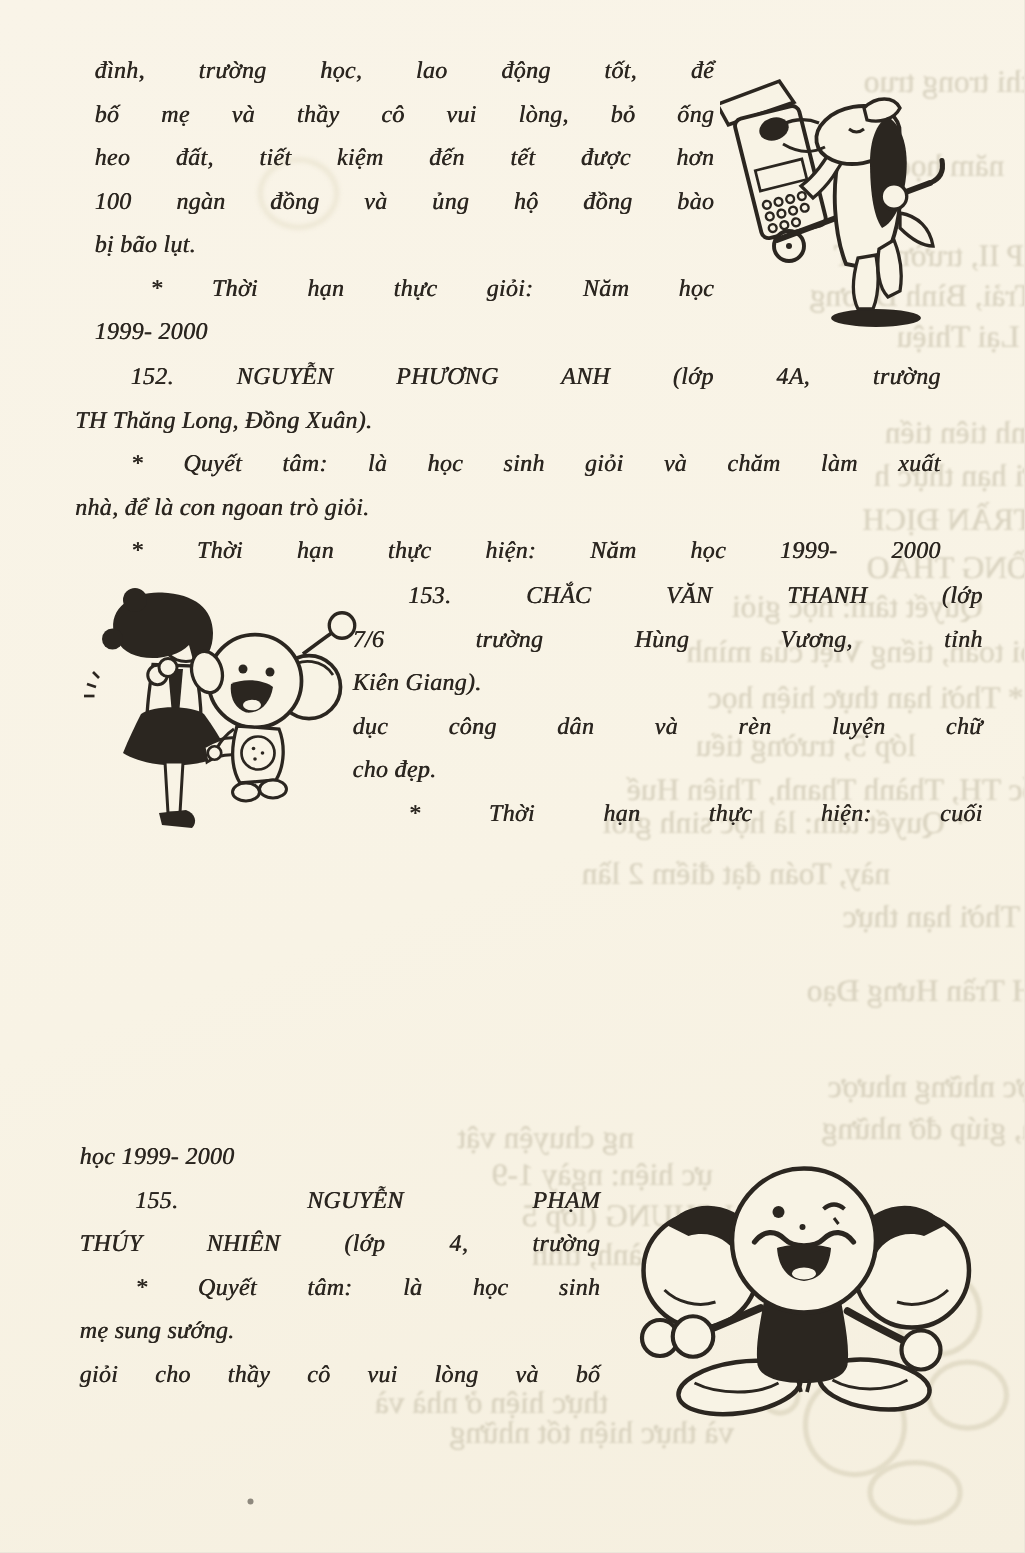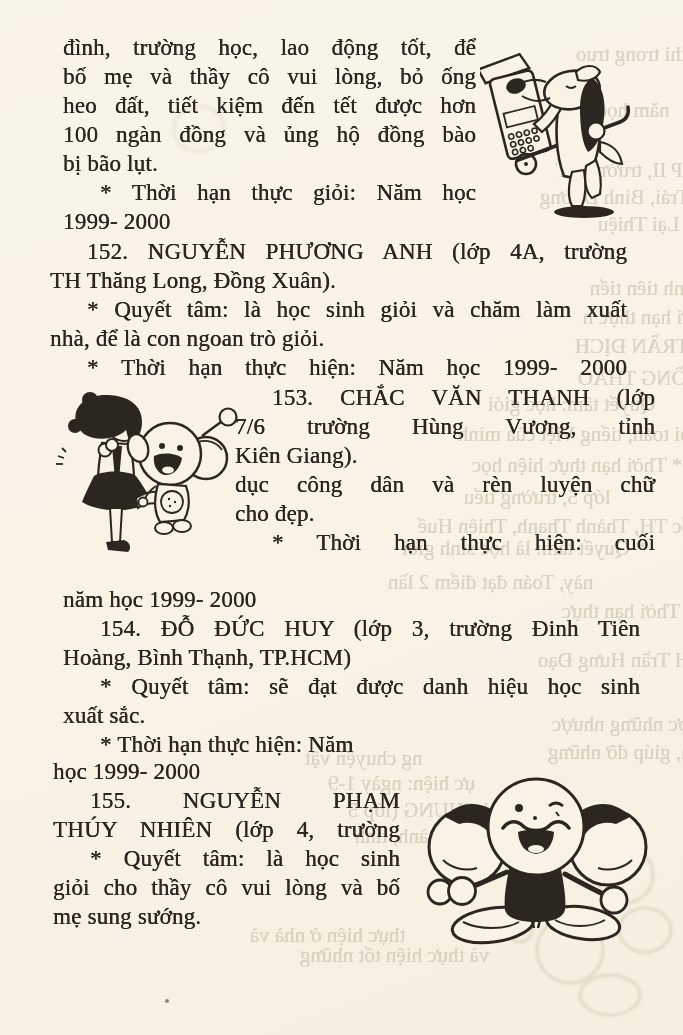--- a/index.html
+++ b/index.html
@@ -5,23 +5,24 @@
   html,body { margin:0; padding:0; background:#e8e4d8; }
   .page {
     position:relative; width:683px; height:1035px; margin:0 auto;
     background:linear-gradient(160deg,#f9f4e8 0%, #f8f3e5 55%, #f5efdf 100%);
     overflow:hidden;
     font-family:"Liberation Serif","DejaVu Serif",serif;
     color:#2b2620;
   }
   .tblock { position:absolute; }
   .line {
-    height:29px; line-height:29px; font-size:23px;
+    height:29px; line-height:29px; font-size:16px;
     letter-spacing:0.2px; white-space:nowrap;
     text-shadow:0.35px 0 0 currentColor;
+    font-style:italic;
   }
   .j { white-space:normal; text-align:justify; text-align-last:justify; }
   .ind { text-indent:37px; }
   .bleed {
     position:absolute; white-space:nowrap;
     color:#c6bfa9; opacity:0.6;
     font-size:21px; line-height:1;
     transform:scaleX(-1);
     filter:blur(0.7px);
     text-shadow:0.3px 0 0 currentColor;
@@ -101,36 +102,28 @@
 
   <div class="tblock" style="left:235px;top:383px;width:420px">
     <div class="line j ind">153. CHẮC VĂN THANH (lớp</div>
     <div class="line j">7/6 trường Hùng Vương, tỉnh</div>
     <div class="line">Kiên Giang).</div>
     <div class="line j">dục công dân và rèn luyện chữ</div>
     <div class="line">cho đẹp.</div>
     <div class="line j ind">* Thời hạn thực hiện: cuối</div>
   </div>
 
-  <div class="tblock" style="left:63px;top:585px;width:577px">
-    <div class="line">năm học 1999- 2000</div>
-    <div class="line j ind">154. ĐỖ ĐỨC HUY (lớp 3, trường Đinh Tiên</div>
-    <div class="line">Hoàng, Bình Thạnh, TP.HCM)</div>
-    <div class="line j ind">* Quyết tâm: sẽ đạt được danh hiệu học sinh</div>
-    <div class="line">xuất sắc.</div>
-    <div class="line ind">* Thời hạn thực hiện: Năm</div>
-  </div>
 
   <div class="tblock" style="left:53px;top:757px;width:347px">
     <div class="line">học 1999- 2000</div>
     <div class="line j ind">155. NGUYỄN PHẠM</div>
     <div class="line j">THÚY NHIÊN (lớp 4, trường</div>
     <div class="line j ind">* Quyết tâm: là học sinh</div>
+    <div class="line">mẹ sung sướng.</div>
     <div class="line j">giỏi cho thầy cô vui lòng và bố</div>
-    <div class="line">mẹ sung sướng.</div>
   </div>
 
   <svg class="illu" style="left:480px;top:52px" width="168" height="170" viewBox="0 0 168 170">
     <ellipse cx="104" cy="160" rx="30" ry="6" fill="#2b2620"></ellipse>
     <g transform="rotate(-14 40 70)">
       <path d="M12,9 L56,4 L62,20 L16,24 Z" fill="#f8f3e5" stroke="#2b2620" stroke-width="2.4"></path>
       <rect x="20" y="22" width="44" height="82" rx="5" fill="#f8f3e5" stroke="#2b2620" stroke-width="2.6"></rect>
       <rect x="26" y="58" width="32" height="14" fill="none" stroke="#2b2620" stroke-width="1.8"></rect>
       <g fill="none" stroke="#2b2620" stroke-width="1.6">
         <circle cx="28" cy="82" r="2.6"></circle>

